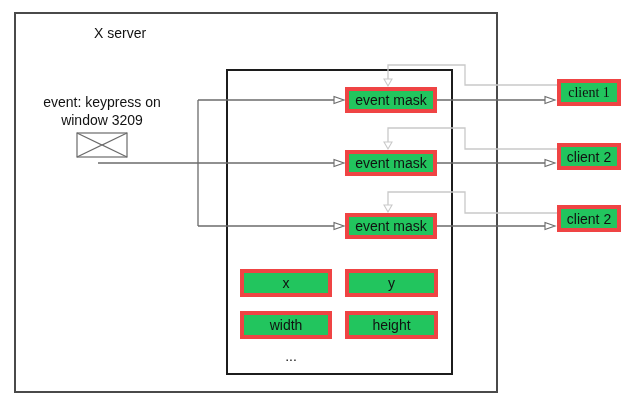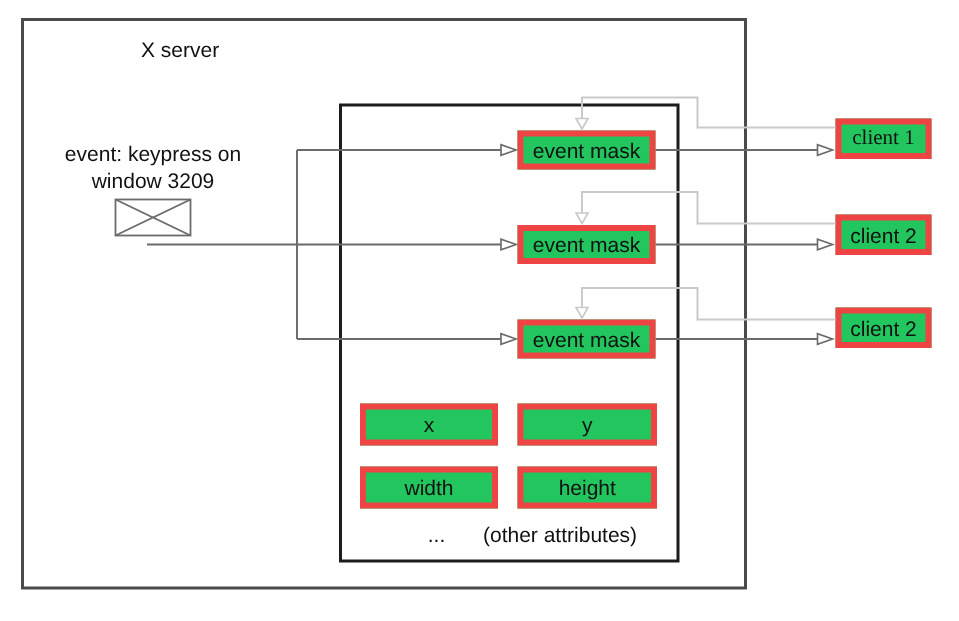--- a/index.html
+++ b/index.html
@@ -88,21 +88,20 @@
   <div class="abs small-box client-box client-1">client 1</div>
   <div class="abs small-box client-box client-2">client 2</div>
   <div class="abs small-box client-box client-3">client 2</div>
 
   <div class="abs small-box attr-x">x</div>
   <div class="abs small-box attr-y">y</div>
   <div class="abs small-box attr-width">width</div>
   <div class="abs small-box attr-height">height</div>
 
   <div class="abs label ellipsis-label">...</div>
-  <div class="abs label other-attrs-label">(other attributes)</div>
 
   <svg class="lines-svg" viewBox="0 0 639 414" xmlns="http://www.w3.org/2000/svg">
 
     <g fill="none" stroke="#6b6b6b" stroke-width="1.3">
       <path d="M98,163 H334"></path>
       <path d="M198,100 V226"></path>
       <path d="M198,100 H334"></path>
       <path d="M198,226 H334"></path>
       <path d="M437,100 H545"></path>
       <path d="M437,163 H545"></path>

